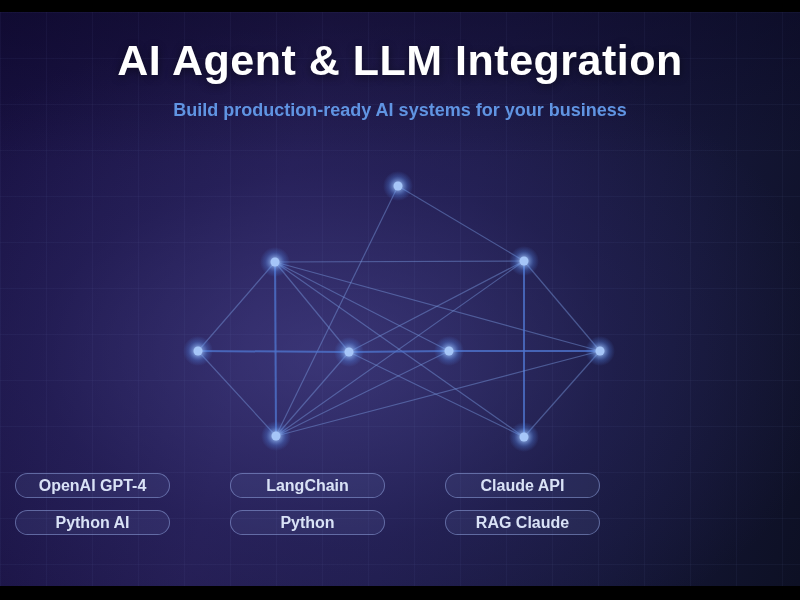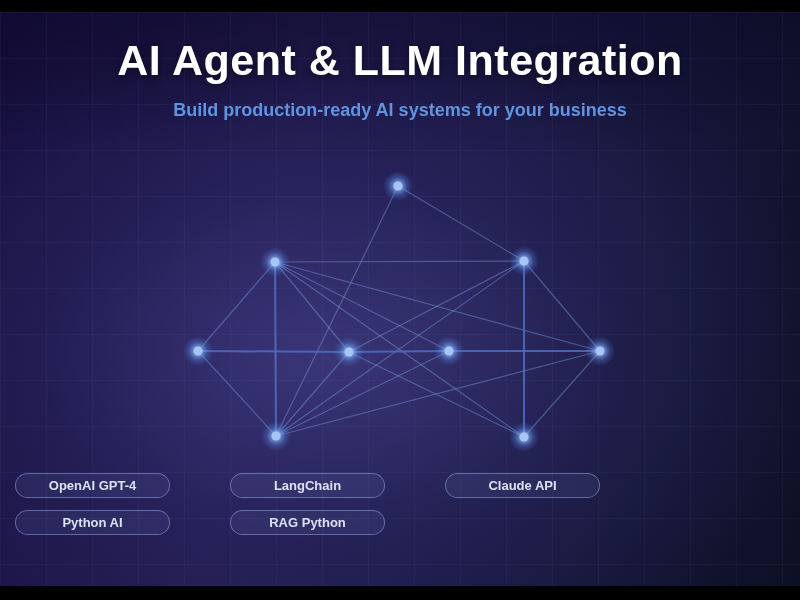--- a/index.html
+++ b/index.html
@@ -63,21 +63,21 @@
     row-gap: 12px;
   }
   .pill {
     box-sizing: border-box;
     height: 25px;
     border-radius: 13px;
     display: flex;
     align-items: center;
     justify-content: center;
     font-family: "Liberation Sans", sans-serif;
-    font-size: 13px;
+    font-size: 16px;
     font-weight: bold;
     color: #d9e2f6;
     background: rgba(140,160,230,0.10);
     border: 1px solid rgba(150,170,230,0.50);
     padding: 0;
     cursor: pointer;
   }
 </style>
 </head>
 <body>
@@ -159,15 +159,16 @@
           <circle cx="524" cy="425" r="4.5" fill="#a6c6f8"></circle>
         </g>
       </g>
   </svg>
 
   <div id="tag-list" class="tags">
       <button class="pill">OpenAI GPT-4</button>
       <button class="pill">LangChain</button>
       <button class="pill">Claude API</button>
       <button class="pill">Python AI</button>
-      <button class="pill">RAG Python</button>
+      <button class="pill">Python</button>
+      <button class="pill">RAG Claude</button>
     </div>
 </div>
 
 </body></html>

